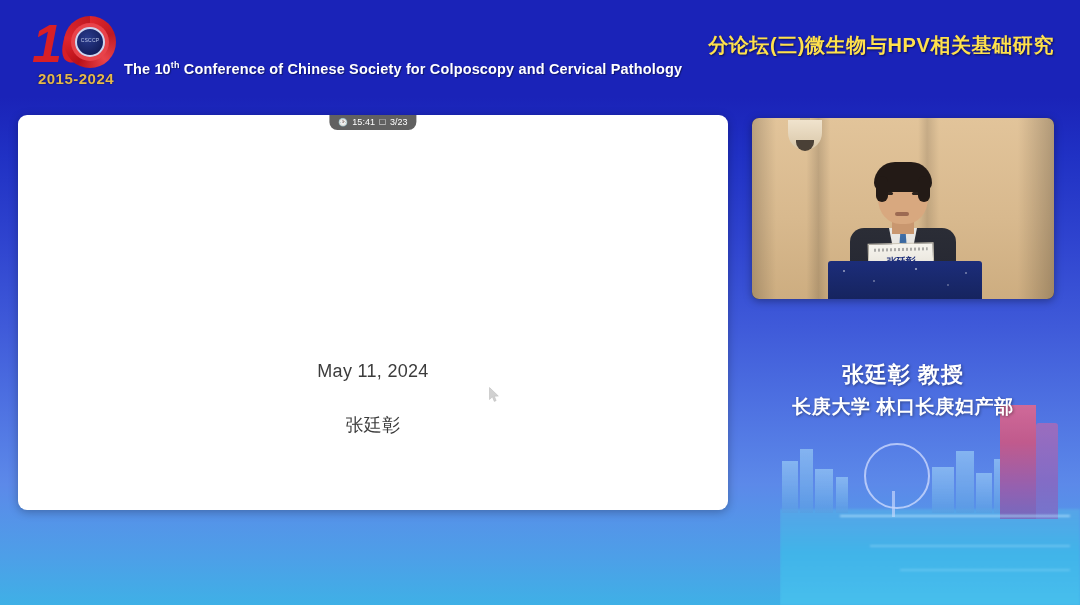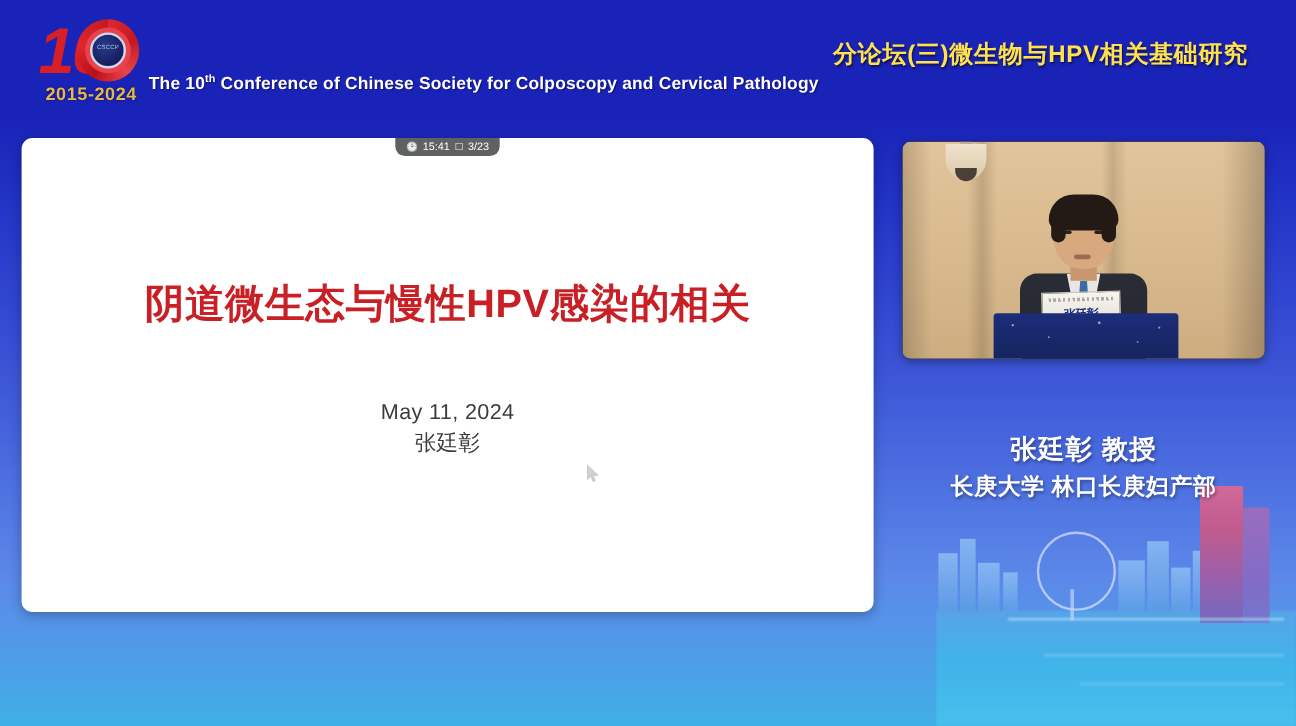--- a/index.html
+++ b/index.html
@@ -115,21 +115,21 @@
     left: 124px; top: 60px;
     color: #ffffff;
     font-size: 14.5px;
     font-weight: bold;
     letter-spacing: 0.15px;
     white-space: nowrap;
     text-shadow: 1px 1px 1px rgba(0,0,0,0.4);
   }
   #header-session {
     position: absolute;
-    right: 40px; top: 32px;
+    right: 26px; top: 32px;
     color: #ffe14d;
     font-size: 20px;
     font-weight: bold;
     letter-spacing: 0.6px;
     white-space: nowrap;
     text-shadow: 1px 1px 2px rgba(0,0,0,0.55);
   }
 
   
   #skyline {
@@ -238,20 +238,21 @@
     position: absolute;
     left: 0; right: 0;
     top: 215px;
     text-align: center;
     color: #3c3c3c;
   }
   #slide-meta div {
     font-size: 18px;
     line-height: 26px;
     letter-spacing: 0.3px;
+    margin-top: 28px;
   }
 
   #cursor {
     position: absolute;
     left: 471px; top: 272px;
     width: 11px; height: 16px;
     opacity: 0.45;
   }
 
   
@@ -482,21 +483,20 @@
 
   <div id="slide">
 
     <div id="slide-status-pill">
       <span class="glyph">🕑</span>
       <span>15:41</span>
       <span class="glyph">☐</span>
       <span>3/23</span>
     </div>
 
-    <div id="slide-title">阴道微生态与慢性HPV感染的相关</div>
 
     <div id="slide-meta">
       <div>May 11, 2024</div>
       <div>张廷彰</div>
     </div>
 
     <svg id="cursor" viewBox="0 0 11 16">
       <path d="M0.5,0.5 L0.5,12.5 L3.4,9.8 L5.3,14.4 L7.1,13.6 L5.3,9.2 L9.3,9.0 Z" fill="#9a9a9a" stroke="#6e6e6e" stroke-width="0.6"></path>
     </svg>
   </div>

